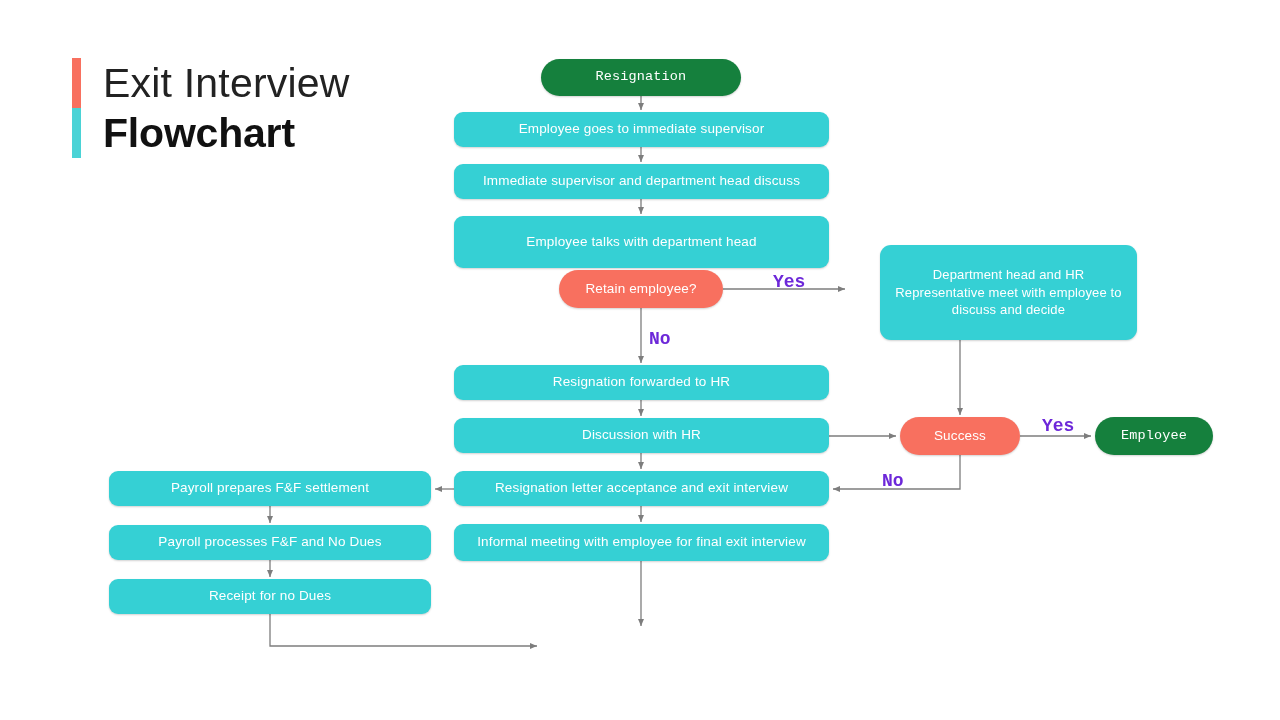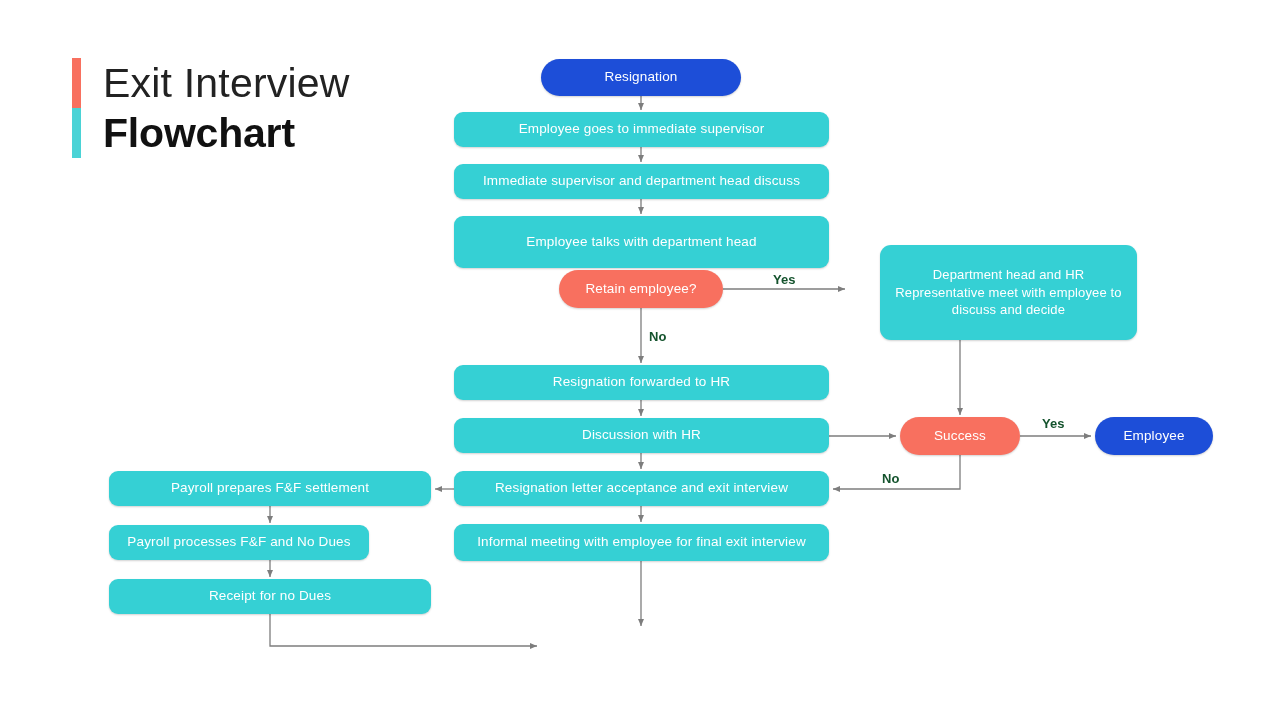--- a/index.html
+++ b/index.html
@@ -83,31 +83,32 @@
     text-align: center;
     color: #ffffff;
     font-size: 13.5px;
     font-weight: 400;
     letter-spacing: 0.15px;
     line-height: 1.35;
     padding: 2px 10px;
     box-shadow: 0 1px 2px rgba(0,0,0,0.18);
   }
   .node.cyan  { background: #35D0D4; border-radius: 9px; }
-  .node.teal  { background: #1d4ed8; border-radius: 22px; }
+  .node.teal  { background: #15803d; border-radius: 22px; font-family: Liberation Mono, monospace; }
   .node.coral { background: #F8705F; border-radius: 22px; }
   .node.big   { border-radius: 11px; }
 
   
   .edge-label {
     position: absolute;
-    font-size: 13px;
+    font-size: 18px;
     font-weight: 700;
-    color: #14532d;
+    color: #6d28d9;
     white-space: nowrap;
+    font-family: Liberation Mono, monospace;
   }
 </style>
 </head>
 <body>
 
 <div id="title-block">
   <div class="title-row">
     <div class="title-bar red"></div>
     <div class="title-text light">Exit Interview</div>
   </div>
@@ -178,21 +179,21 @@
   <div class="node coral" style="left:900px; top:417px; width:120px; height:38px;">Success</div>
 
   <div class="node teal" style="left:1095px; top:417px; width:118px; height:38px;">Employee</div>
 
   <div class="node cyan" style="left:454px; top:471px; width:375px; height:35px;">Resignation letter acceptance and exit interview</div>
 
   <div class="node cyan" style="left:109px; top:471px; width:322px; height:35px;">Payroll prepares F&amp;F settlement</div>
 
   <div class="node cyan" style="left:454px; top:524px; width:375px; height:37px;">Informal meeting with employee for final exit interview</div>
 
-  <div class="node cyan" style="left:109px; top:525px; width:260px; height:35px;">Payroll processes F&amp;F and No Dues</div>
+  <div class="node cyan" style="left:109px; top:525px; width:322px; height:35px;">Payroll processes F&amp;F and No Dues</div>
 
   <div class="node cyan" style="left:109px; top:579px; width:322px; height:35px;">Receipt for no Dues</div>
 
 
   <div class="edge-label" style="left:773px; top:272px;">Yes</div>
   <div class="edge-label" style="left:649px; top:329px;">No</div>
   <div class="edge-label" style="left:1042px; top:416px;">Yes</div>
   <div class="edge-label" style="left:882px; top:471px;">No</div>
 
 </div>

